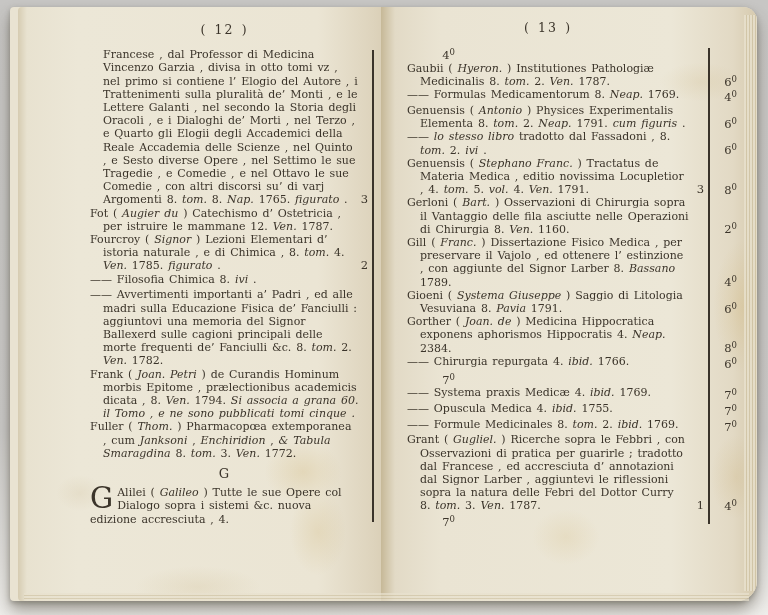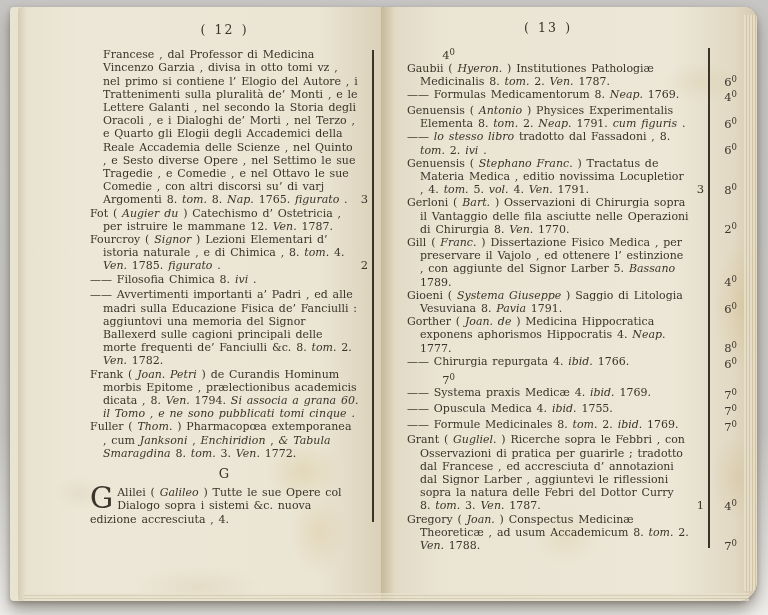--- a/index.html
+++ b/index.html
@@ -162,42 +162,42 @@
               </div>
             </div>
             <div class="entry">
               <div class="etext"><span>Genuensis ( </span><span class="it">Stephano Franc.</span><span> ) Tractatus de Materia Medica , editio novissima Locupletior , 4. </span><span class="it">tom.</span><span> 5. </span><span class="it">vol.</span><span> 4. </span><span class="it">Ven.</span><span> 1791.</span></div>
               <div class="price">
                 <span class="lire">3</span>
                 <span class="grana"><span>8</span><span class="o">0</span></span>
               </div>
             </div>
             <div class="entry">
-              <div class="etext"><span>Gerloni ( </span><span class="it">Bart.</span><span> ) Osservazioni di Chirurgia sopra il Vantaggio delle fila asciutte nelle Operazioni di Chirurgia 8. </span><span class="it">Ven.</span><span> 1770.</span></div>
+              <div class="etext"><span>Gerloni ( </span><span class="it">Bart.</span><span> ) Osservazioni di Chirurgia sopra il Vantaggio delle fila asciutte nelle Operazioni di Chirurgia 8. </span><span class="it">Ven.</span><span> 1160.</span></div>
               <div class="price">
                 <span class="lire"></span>
                 <span class="grana"><span>2</span><span class="o">0</span></span>
               </div>
             </div>
             <div class="entry">
-              <div class="etext"><span>Gill ( </span><span class="it">Franc.</span><span> ) Dissertazione Fisico Medica , per preservare il Vajolo , ed ottenere l’ estinzione , con aggiunte del Signor Larber 5. </span><span class="it">Bassano</span><span> 1789.</span></div>
+              <div class="etext"><span>Gill ( </span><span class="it">Franc.</span><span> ) Dissertazione Fisico Medica , per preservare il Vajolo , ed ottenere l’ estinzione , con aggiunte del Signor Larber 8. </span><span class="it">Bassano</span><span> 1789.</span></div>
               <div class="price">
                 <span class="lire"></span>
                 <span class="grana"><span>4</span><span class="o">0</span></span>
               </div>
             </div>
             <div class="entry">
               <div class="etext"><span>Gioeni ( </span><span class="it">Systema Giuseppe</span><span> ) Saggio di Litologia Vesuviana 8. </span><span class="it">Pavia</span><span> 1791.</span></div>
               <div class="price">
                 <span class="lire"></span>
                 <span class="grana"><span>6</span><span class="o">0</span></span>
               </div>
             </div>
             <div class="entry">
-              <div class="etext"><span>Gorther ( </span><span class="it">Joan. de</span><span> ) Medicina Hippocratica exponens aphorismos Hippocratis 4. </span><span class="it">Neap.</span><span> 1777.</span></div>
+              <div class="etext"><span>Gorther ( </span><span class="it">Joan. de</span><span> ) Medicina Hippocratica exponens aphorismos Hippocratis 4. </span><span class="it">Neap.</span><span> 2384.</span></div>
               <div class="price">
                 <span class="lire"></span>
                 <span class="grana"><span>8</span><span class="o">0</span></span>
               </div>
             </div>
             <div class="entry">
               <div class="etext"><span>—— Chirurgia repurgata 4. </span><span class="it">ibid.</span><span> 1766.</span></div>
               <div class="price">
                 <span class="lire"></span>
                 <span class="grana"><span>6</span><span class="o">0</span></span>
@@ -231,21 +231,20 @@
               </div>
             </div>
             <div class="entry">
               <div class="etext"><span>Grant ( </span><span class="it">Gugliel.</span><span> ) Ricerche sopra le Febbri , con Osservazioni di pratica per guarirle ; tradotto dal Francese , ed accresciuta d’ annotazioni dal Signor Larber , aggiuntevi le riflessioni sopra la natura delle Febri del Dottor Curry 8. </span><span class="it">tom.</span><span> 3. </span><span class="it">Ven.</span><span> 1787.</span></div>
               <div class="price">
                 <span class="lire">1</span>
                 <span class="grana"><span>4</span><span class="o">0</span></span>
               </div>
             </div>
             <div class="entry">
-              <div class="etext"><span>Gregory ( </span><span class="it">Joan.</span><span> ) Conspectus Medicinæ Theoreticæ , ad usum Accademicum 8. </span><span class="it">tom.</span><span> 2. </span><span class="it">Ven.</span><span> 1788.</span></div>
               <div class="price">
                 <span class="lire"></span>
                 <span class="grana"><span>7</span><span class="o">0</span></span>
               </div>
             </div>
           </div>
       </div>
     </div>
 
     <div class="bottom-edge"></div>

